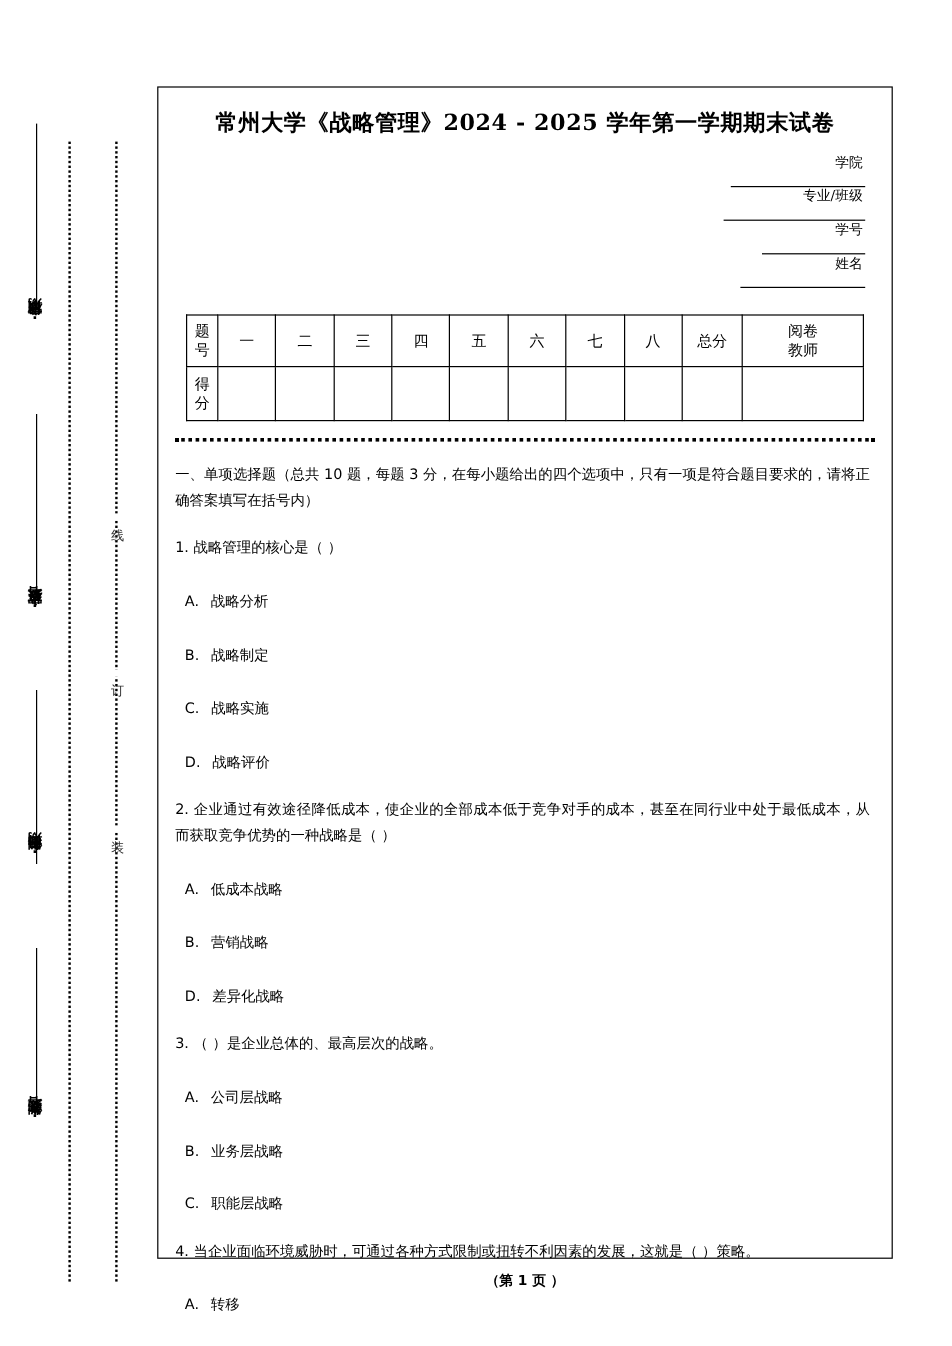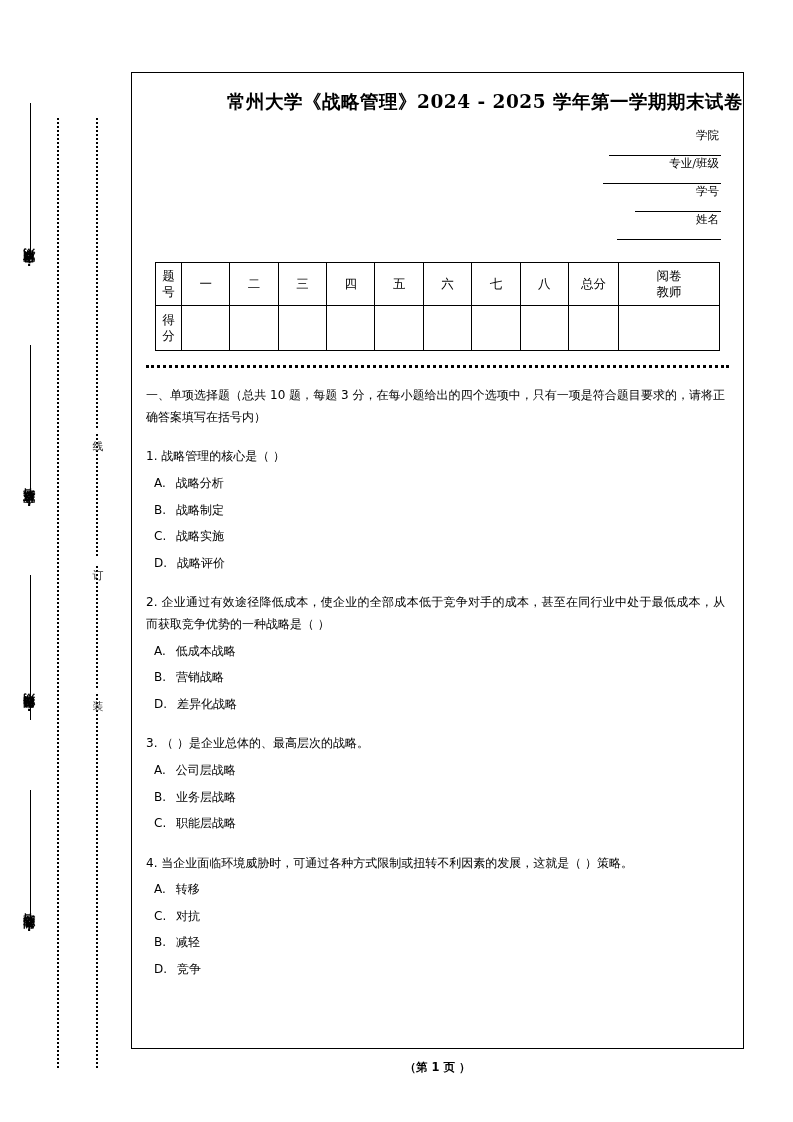--- a/index.html
+++ b/index.html
@@ -69,21 +69,21 @@
     position: absolute;
     left: 131px;
     top: 72px;
     width: 613px;
     height: 977px;
     border: 1.6px solid #000;
     box-sizing: border-box;
   }
 
   .title {
-    text-align: right;
+    text-align: center;
     font-size: 18.5px;
     font-weight: bold;
     margin-top: 16px;
     letter-spacing: 0.5px;
     font-family: "DejaVu Serif", "Liberation Serif", serif;
   }
 
   .fields {
     margin: 14px 22px 0 28px;
     font-size: 11.5px;
@@ -151,21 +151,21 @@
   }
   .question {
     font-size: 12px;
     line-height: 1.8;
     margin-top: 18px;
     text-align: justify;
   }
   .option {
     font-size: 12px;
     line-height: 1.8;
-    margin-top: 5px;
+    margin-top: 23px;
     padding-left: 8px;
   }
   .opt-letter { padding-right: 6px; }
 
   
   .footer {
     position: absolute;
     left: 131px;
     top: 1060px;
     width: 613px;

